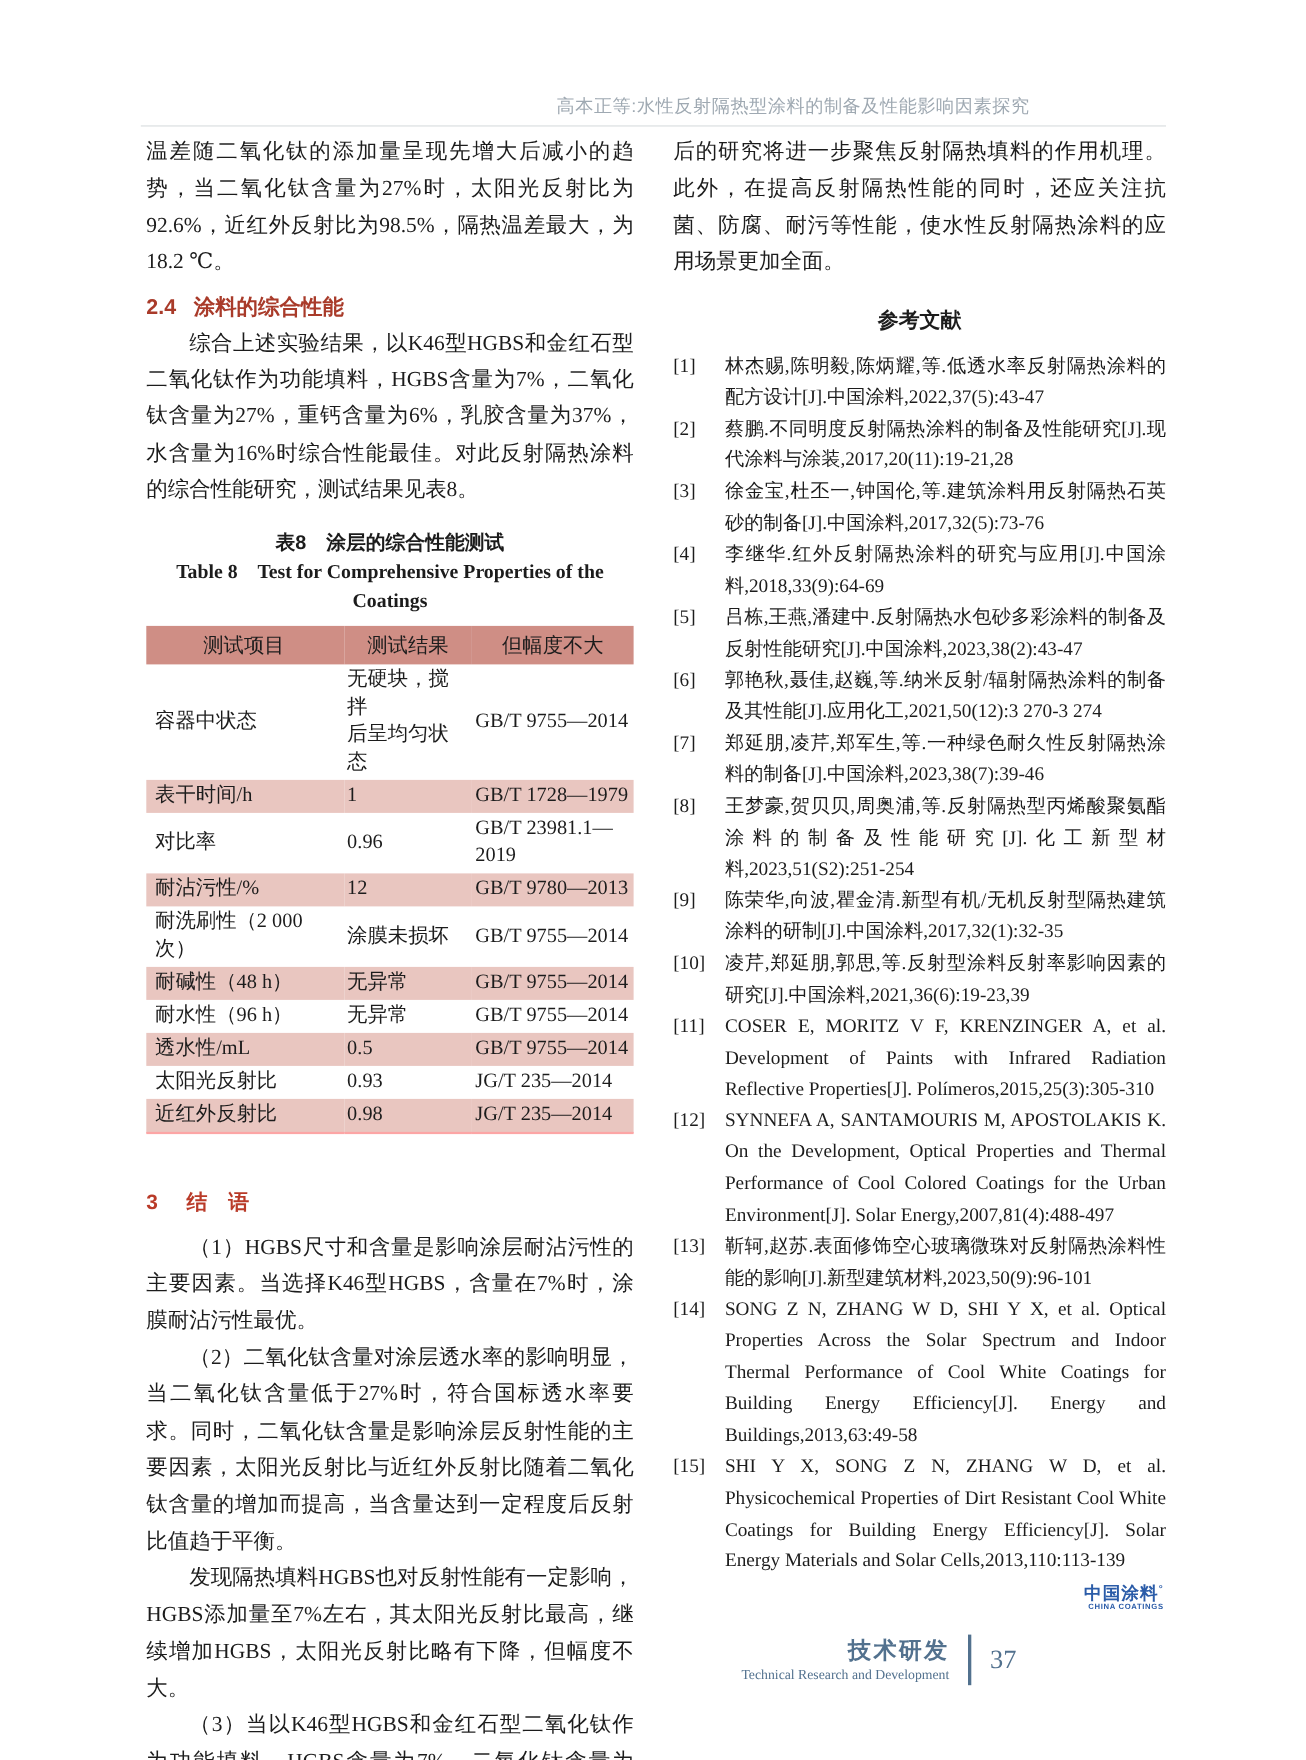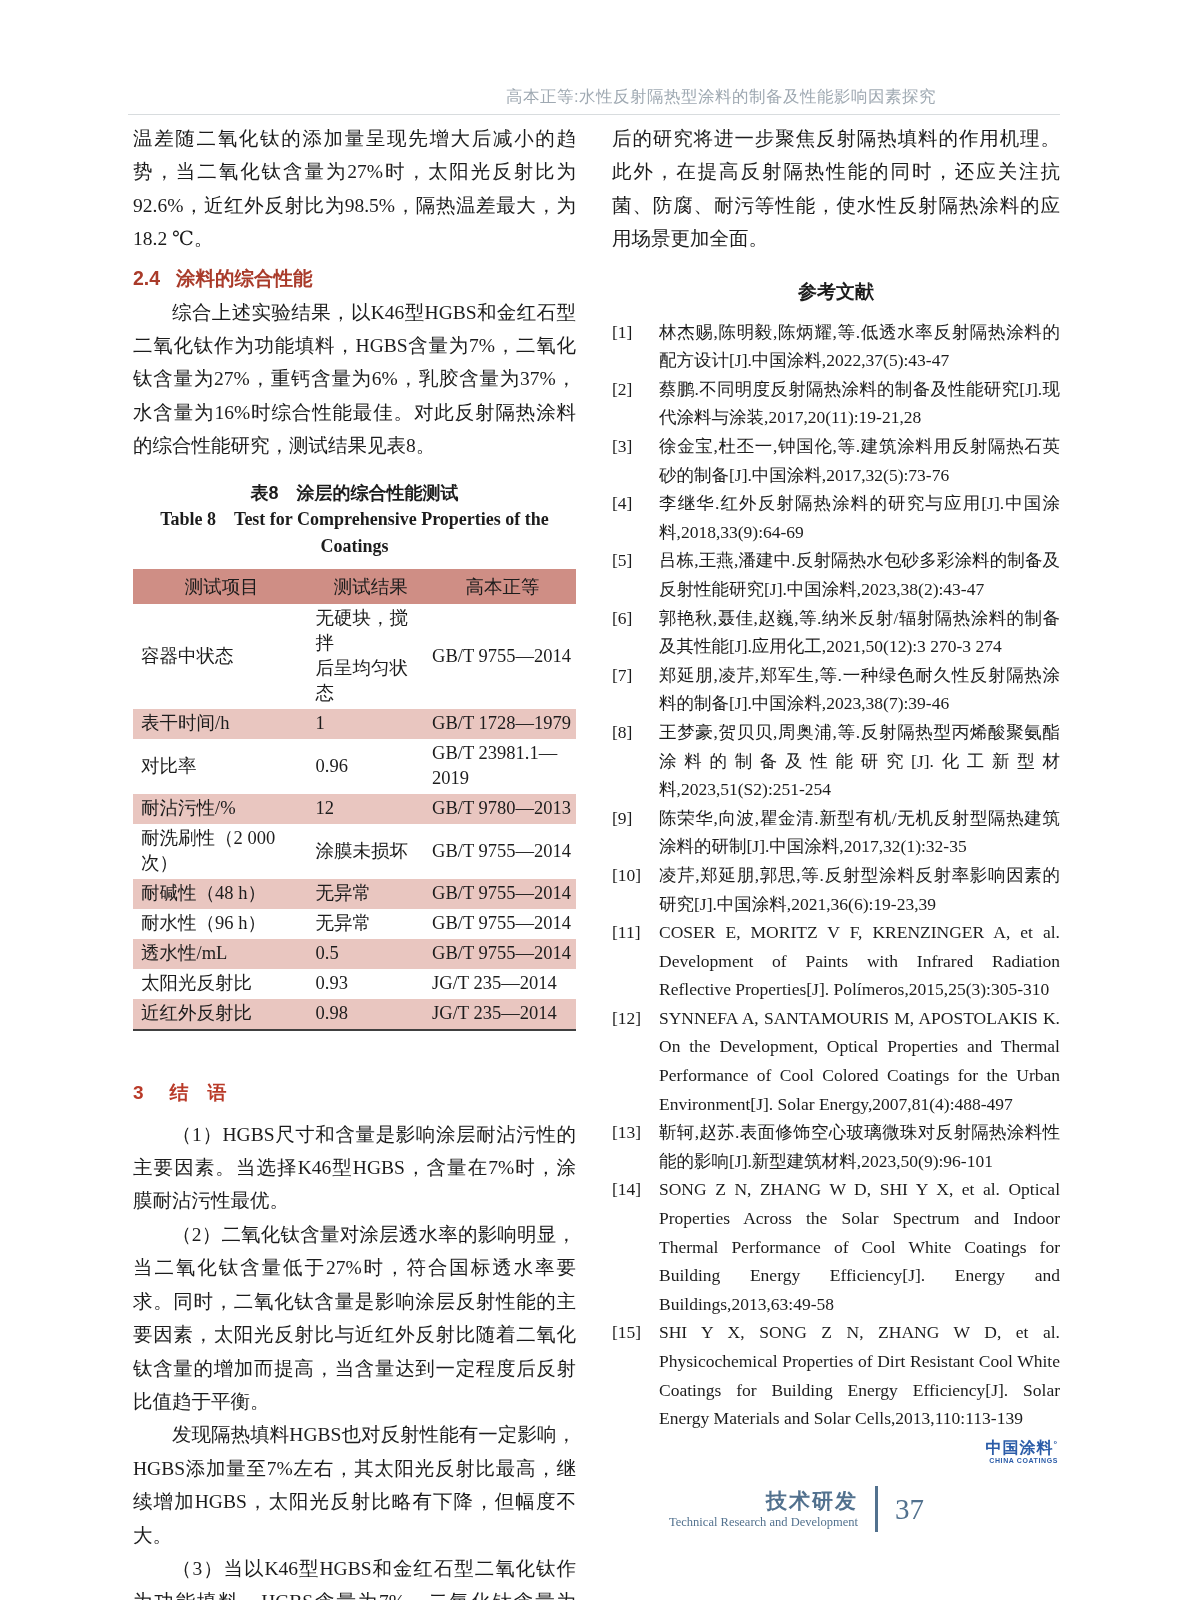--- a/index.html
+++ b/index.html
@@ -29,21 +29,21 @@
   .sec24 .sec-num { margin-right:16px;text-align:center; }
 
   .cap-cn {
     text-align:center; font-family:"Liberation Sans","DejaVu Sans",sans-serif;
     font-weight:bold; font-size:18px; margin-top:17px; line-height:26px;
   }
   .cap-en { text-align:center; font-weight:bold; font-size:18px; line-height:27px; }
 
   table.props-table {
     width:100%; border-collapse:collapse; margin-top:9px;
-    border-bottom:2px solid #404040; table-layout:fixed;
+    border-bottom:2px solid #fca5a5; table-layout:fixed;
   }
   table.props-table th {
     background:var(--table_header_bg,#cf8e85); font-weight:normal;
     font-size:18.5px; height:35px; padding:0 2px;
   }
   table.props-table td {
     font-size:18.5px; padding:2.5px 3px; line-height:25px; text-align:left;
   }
   table.props-table th:nth-child(1), table.props-table td:nth-child(1) { width:41%; text-align:left; padding-left:8px; }
   table.props-table th:nth-child(2), table.props-table td:nth-child(2) { width:26%; }
@@ -79,21 +79,21 @@
     position:absolute; top:1486px; right:140px; display:flex; align-items:center;
     gap:17px; color:var(--footer_blue,#52718e);
   }
   .footer-labels { text-align:right; }
   .footer-cn {
     font-family:"Liberation Sans","DejaVu Sans",sans-serif; font-weight:bold;
     font-size:21px; letter-spacing:2px; line-height:24px;
   }
   .footer-en { font-size:12.5px; margin-top:2px; line-height:15px; }
   .footer-bar { width:3px; height:46px; background:var(--footer_blue,#52718e); flex:none; }
-  .footer-num { font-size:29px; }
+  .footer-num { font-size:24px; }
 </style>
 </head>
 <body>
 
 <div class="page">
 
   <div class="running-head">高本正等:水性反射隔热型涂料的制备及性能影响因素探究</div>
   <div class="head-rule"></div>
 
   <div class="col col-left">
@@ -105,21 +105,21 @@
 
     <div class="cap-cn">表8　涂层的综合性能测试</div>
     <div class="cap-en">Table 8　Test for Comprehensive Properties of the</div>
     <div class="cap-en">Coatings</div>
 
     <table class="props-table">
       <thead>
         <tr>
           <th>测试项目</th>
           <th>测试结果</th>
-          <th>高本正等</th>
+          <th>但幅度不大</th>
         </tr>
       </thead>
       <tbody>
           <tr>
             <td>容器中状态</td>
             <td class="pre-line">无硬块，搅拌
 后呈均匀状态</td>
             <td>GB/T 9755—2014</td>
           </tr>
           <tr>

